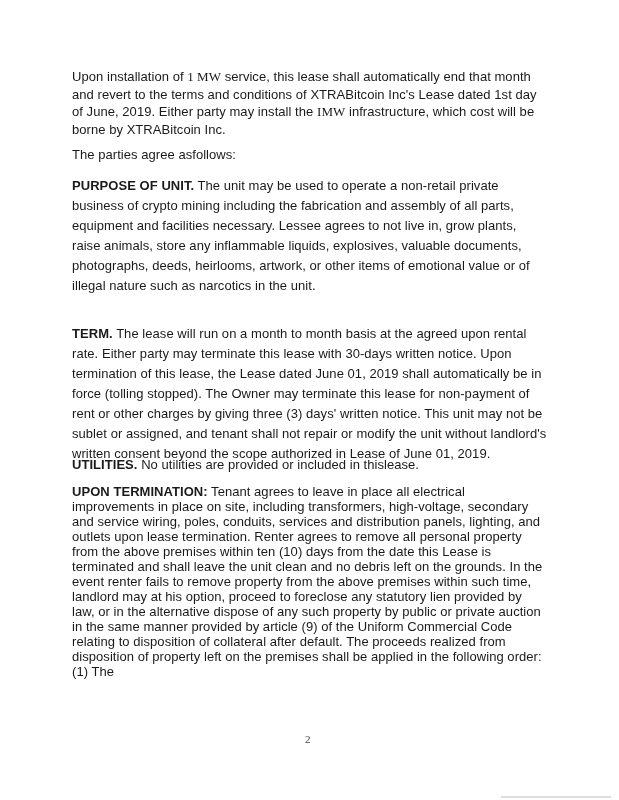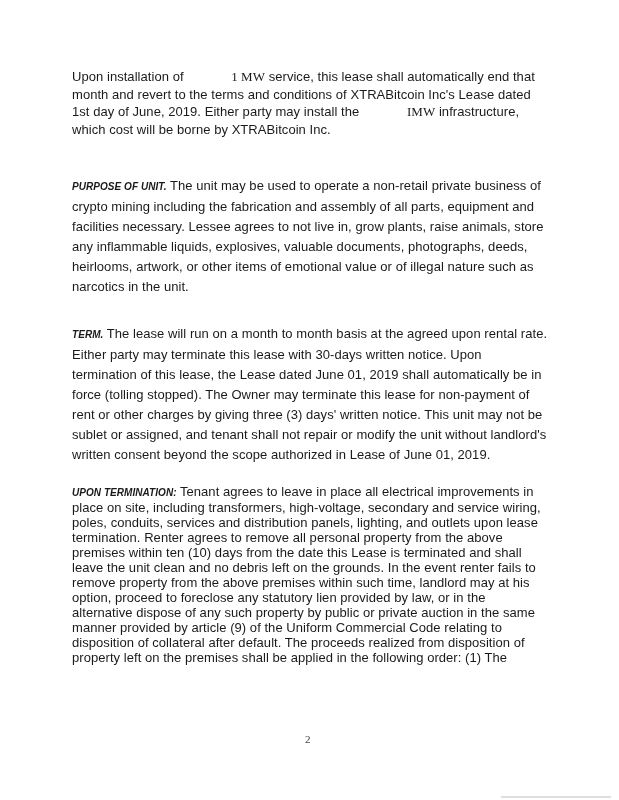--- a/index.html
+++ b/index.html
@@ -12,42 +12,44 @@
   .text-block {
     position: absolute; left: 72px; width: 476px;
     font-size: 13px; letter-spacing: 0.05px;
   }
   .p-intro { top: 68px; line-height: 17.5px; }
   .p-agree { top: 146px; line-height: 17.5px; }
   .p-purpose { top: 176px; line-height: 20px; }
   .p-term { top: 324px; line-height: 20px; }
   .p-utilities { top: 455px; line-height: 20px; }
   .p-termination { top: 484px; line-height: 15px; }
-  .heading { font-weight: bold; font-size: 10px; font-style: italic; }
-  .serif { font-family: "Liberation Serif", serif; font-size: 13px; margin-left: 44px; }
+  .heading { font-weight: bold; font-size: 13px; }
+  .serif { font-family: "Liberation Serif", serif; font-size: 13px; }
   .page-number {
     position: absolute; left: 305px; top: 733px;
     font-family: "Liberation Serif", serif; font-size: 11px; color: #444;
   }
   .footer-rule {
     position: absolute; left: 501px; top: 796px; width: 110px; height: 2px;
     background: #dedede;
   }
 </style>
 </head>
 <body>
 
 <div class="page">
 
   <p class="text-block p-intro" style="margin:0"><span>Upon installation of </span><span class="serif">1 MW</span><span> service, this lease shall automatically end that month and revert to the terms and conditions of XTRABitcoin Inc's Lease dated 1st day of June, 2019. Either party may install the </span><span class="serif">IMW</span><span> infrastructure, which cost will be borne by XTRABitcoin Inc.</span></p>
 
+  <p class="text-block p-agree" style="margin:0">The parties agree asfollows:</p>
 
   <p class="text-block p-purpose" style="margin:0"><span class="heading">PURPOSE OF UNIT.</span><span> The unit may be used to operate a non-retail private business of crypto mining including the fabrication and assembly of all parts, equipment and facilities necessary. Lessee agrees to not live in, grow plants, raise animals, store any inflammable liquids, explosives, valuable documents, photographs, deeds, heirlooms, artwork, or other items of emotional value or of illegal nature such as narcotics in the unit.</span></p>
 
   <p class="text-block p-term" style="margin:0"><span class="heading">TERM.</span><span> The lease will run on a month to month basis at the agreed upon rental rate. Either party may terminate this lease with 30-days written notice. Upon termination of this lease, the Lease dated June 01, 2019 shall automatically be in force (tolling stopped). The Owner may terminate this lease for non-payment of rent or other charges by giving three (3) days' written notice. This unit may not be sublet or assigned, and tenant shall not repair or modify the unit without landlord's written consent beyond the scope authorized in Lease of June 01, 2019.</span></p>
 
+  <p class="text-block p-utilities" style="margin:0"><span class="heading">UTILITIES.</span><span> No utilities are provided or included in thislease.</span></p>
 
   <p class="text-block p-termination" style="margin:0"><span class="heading">UPON TERMINATION:</span><span> Tenant agrees to leave in place all electrical improvements in place on site, including transformers, high-voltage, secondary and service wiring, poles, conduits, services and distribution panels, lighting, and outlets upon lease termination. Renter agrees to remove all personal property from the above premises within ten (10) days from the date this Lease is terminated and shall leave the unit clean and no debris left on the grounds. In the event renter fails to remove property from the above premises within such time, landlord may at his option, proceed to foreclose any statutory lien provided by law, or in the alternative dispose of any such property by public or private auction in the same manner provided by article (9) of the Uniform Commercial Code relating to disposition of collateral after default. The proceeds realized from disposition of property left on the premises shall be applied in the following order: (1) The</span></p>
 
   <div class="page-number">2</div>
 
   <div class="footer-rule"></div>
 </div>
 
 </body></html>

